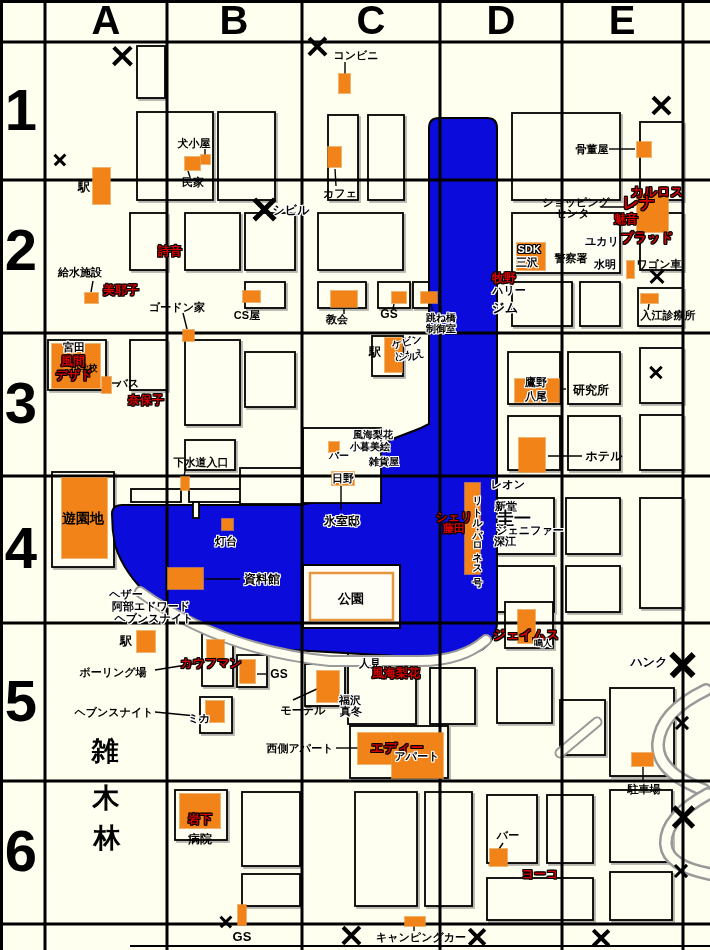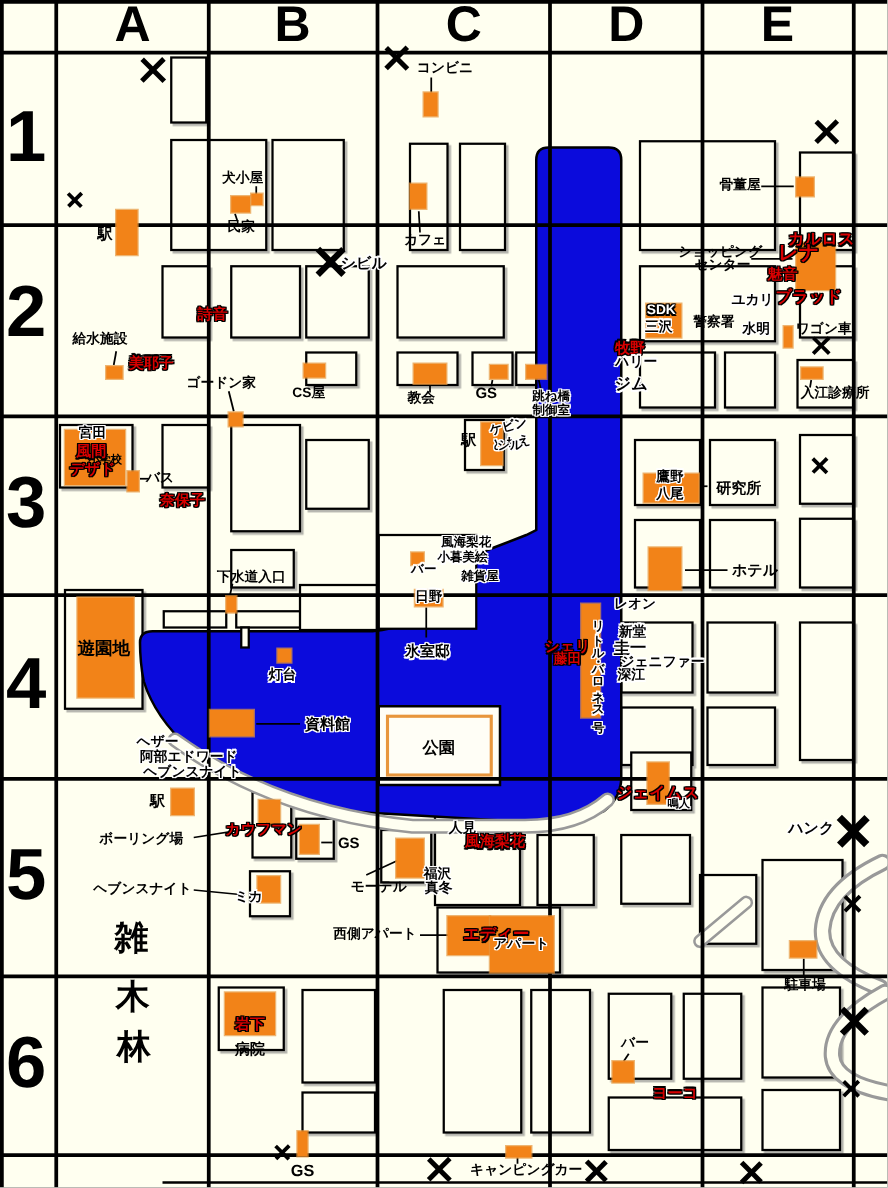--- a/index.html
+++ b/index.html
@@ -246,21 +246,21 @@
       <div class="lb lb-k" style="left: 591px; top: 390px; font-size: 12px;">研究所</div>
       <div class="lb lb-k" style="left: 604px; top: 456px; font-size: 12px;">ホテル</div>
       <div class="lb lb-w" style="left: 373px; top: 435px; font-size: 10px;">風海梨花</div>
       <div class="lb lb-w" style="left: 370px; top: 447px; font-size: 10px;">小暮美絵</div>
       <div class="lb lb-w" style="left: 384px; top: 462px; font-size: 10px;">雑貨屋</div>
       <div class="lb lb-w" style="left: 339px; top: 456px; font-size: 10px;">バー</div>
       <div class="lb lb-w" style="left: 343px; top: 478px; font-size: 11px;">日野</div>
       <div class="lb lb-w" style="left: 342px; top: 521px; font-size: 12px;">氷室邸</div>
       <div class="lb lb-w" style="left: 508px; top: 484px; font-size: 11px;">レオン</div>
       <div class="lb lb-w" style="left: 506px; top: 506px; font-size: 11px;">新堂</div>
-      <div class="lb lb-w" style="left: 504px; top: 518px; font-size: 13px;">圭一</div>
+      <div class="lb lb-w" style="left: 504px; top: 518px; font-size: 17px; padding-left: 20px;">圭一</div>
       <div class="lb lb-w" style="left: 530px; top: 530px; font-size: 11px;">ジェニファー</div>
       <div class="lb lb-w" style="left: 505px; top: 541px; font-size: 11px;">深江</div>
       <div class="lb lb-r" style="left: 454px; top: 517px; font-size: 12px;">シェリ</div>
       <div class="lb lb-r" style="left: 454px; top: 528px; font-size: 11px;">藤田</div>
       <div class="lb lb-w lb-v" style="left: 477px; top: 529px; font-size: 10px;">リトル・バロネス号</div>
       <div class="lb lb-k" style="left: 83px; top: 518px; font-size: 14px;">遊園地</div>
       <div class="lb lb-w" style="left: 226px; top: 541px; font-size: 11px;">灯台</div>
       <div class="lb lb-w" style="left: 262px; top: 579px; font-size: 12px;">資料館</div>
       <div class="lb lb-k" style="left: 351px; top: 598px; font-size: 13px;">公園</div>
       <div class="lb lb-w" style="left: 126px; top: 594px; font-size: 11px;">ヘザー</div>

